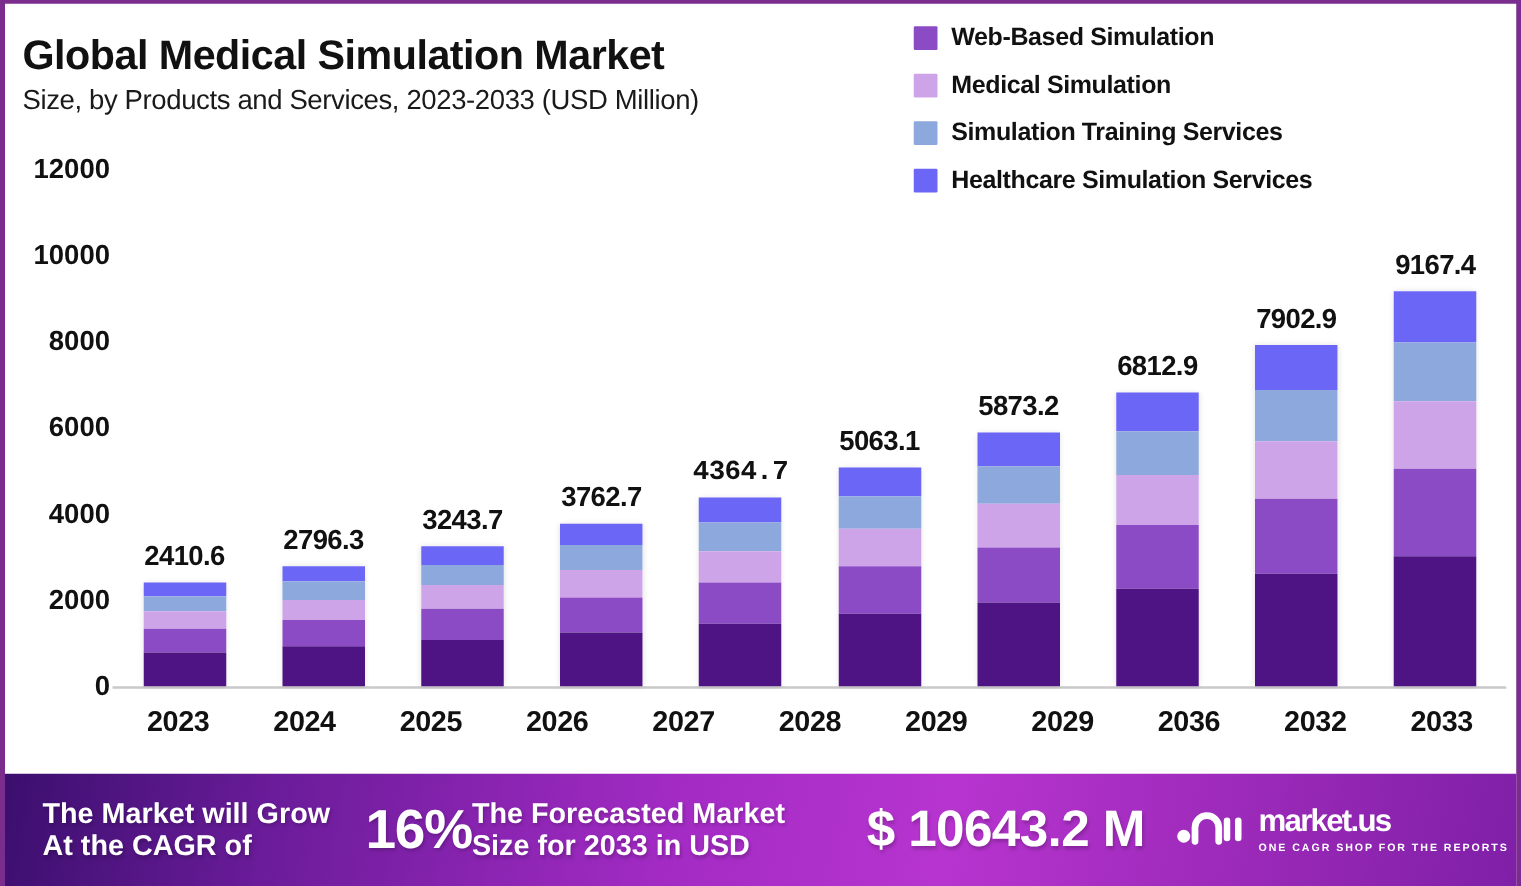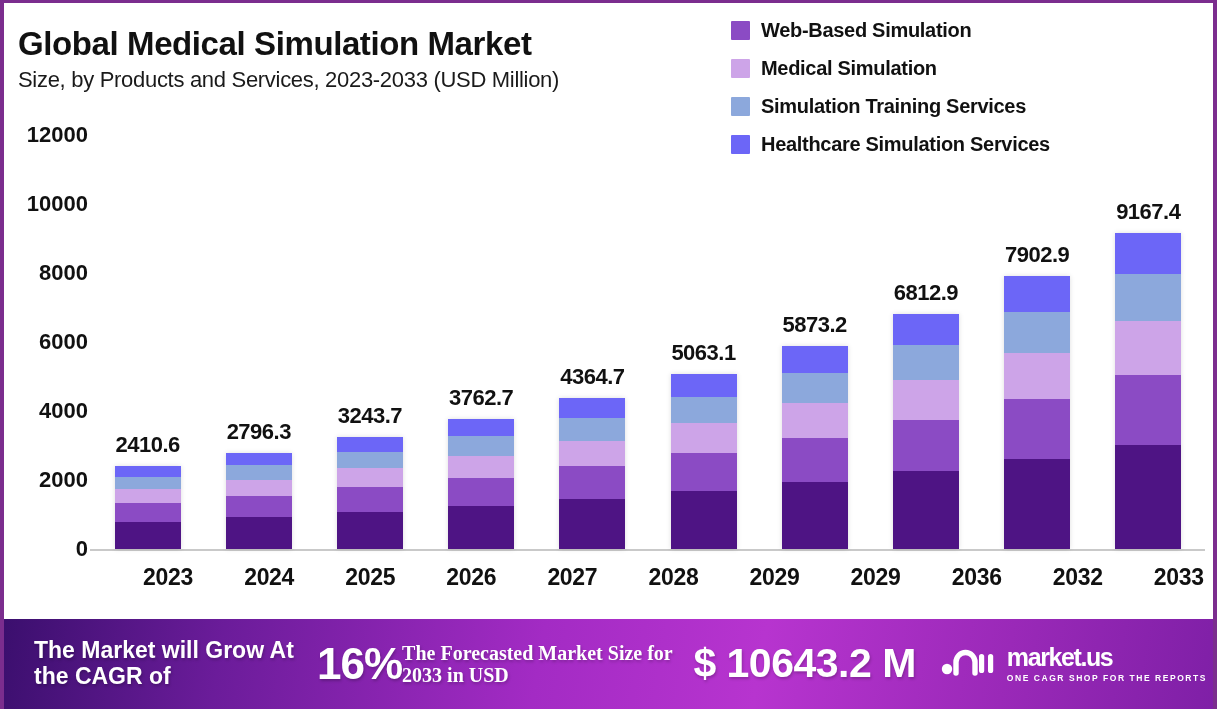--- a/index.html
+++ b/index.html
@@ -78,38 +78,38 @@
     width:66px;
     display:flex;flex-direction:column;justify-content:flex-end;
     box-shadow:0 0 5px rgba(0,0,0,0.13);
   }
   .seg{width:100%;}
   #xlabels{
     position:absolute;left:88px;top:434px;width:1112px;height:44px;
     display:flex;align-items:center;justify-content:space-around;
   }
   .xtick{
-    width:101px;text-align:right;
+    width:101px;text-align:center;
     font-size:23px;font-weight:bold;color:#111;letter-spacing:-0.3px;
   }
 
   
   #banner{
     position:absolute;left:0;bottom:0;width:1217px;height:90px;
     background:linear-gradient(100deg,#3B0F6E 0%,#6B1C9A 18%,#A32BC4 44%,#B734CF 62%,#9A29B8 82%,#7E1FA6 100%);
     display:flex;align-items:center;
     overflow:hidden;
   }
   .banner-text{
     color:#ffffff;font-weight:bold;line-height:1.12;
     text-shadow:1px 2px 3px rgba(0,0,0,0.22);
   }
   #cagr-text{margin-left:30px;font-size:23px;max-width:275px;}
   #cagr-value{margin-left:8px;font-size:44px;letter-spacing:-1px;}
-  #forecast-text{margin-left:0;font-size:20px;max-width:300px;font-family:Liberation Serif, serif;}
+  #forecast-text{margin-left:0;font-size:23px;max-width:300px;}
   #forecast-value{margin-left:18px;font-size:41px;letter-spacing:-0.5px;white-space:nowrap;}
   #logo{
     display:flex;align-items:center;margin-left:22px;margin-right:14px;
   }
   #logo-mark{margin-right:9px;flex:0 0 auto;}
   #logo-text-wrap{display:flex;flex-direction:column;justify-content:center;}
   #logo-name{
     color:#fff;font-size:25px;font-weight:bold;letter-spacing:-1.4px;line-height:1;
   }
   #logo-tagline{
@@ -192,21 +192,21 @@
           <div class="bar-total" style="bottom: 137.813px;">3762.7</div>
           <div class="bar-stack">
             <div class="seg" style="height: 16.874px; background: rgb(108, 102, 247);"></div>
             <div class="seg" style="height: 19.4718px; background: rgb(140, 168, 220);"></div>
             <div class="seg" style="height: 22.0696px; background: rgb(205, 164, 232);"></div>
             <div class="seg" style="height: 28.5591px; background: rgb(139, 75, 196);"></div>
             <div class="seg" style="height: 42.8387px; background: rgb(78, 20, 132);"></div>
           </div>
         </div>
         <div class="bar-group">
-          <div class="bar-total" style="bottom: 158.582px;">4364.7</div>
+          <div class="bar-total" style="bottom: 158.582px; font-family: Liberation Mono, monospace;">4364.7</div>
           <div class="bar-stack">
             <div class="seg" style="height: 19.5753px; background: rgb(108, 102, 247);"></div>
             <div class="seg" style="height: 22.5872px; background: rgb(140, 168, 220);"></div>
             <div class="seg" style="height: 25.599px; background: rgb(205, 164, 232);"></div>
             <div class="seg" style="height: 33.1269px; background: rgb(139, 75, 196);"></div>
             <div class="seg" style="height: 49.6938px; background: rgb(78, 20, 132);"></div>
           </div>
         </div>
         <div class="bar-group">
           <div class="bar-total" style="bottom: 182.677px;">5063.1</div>

